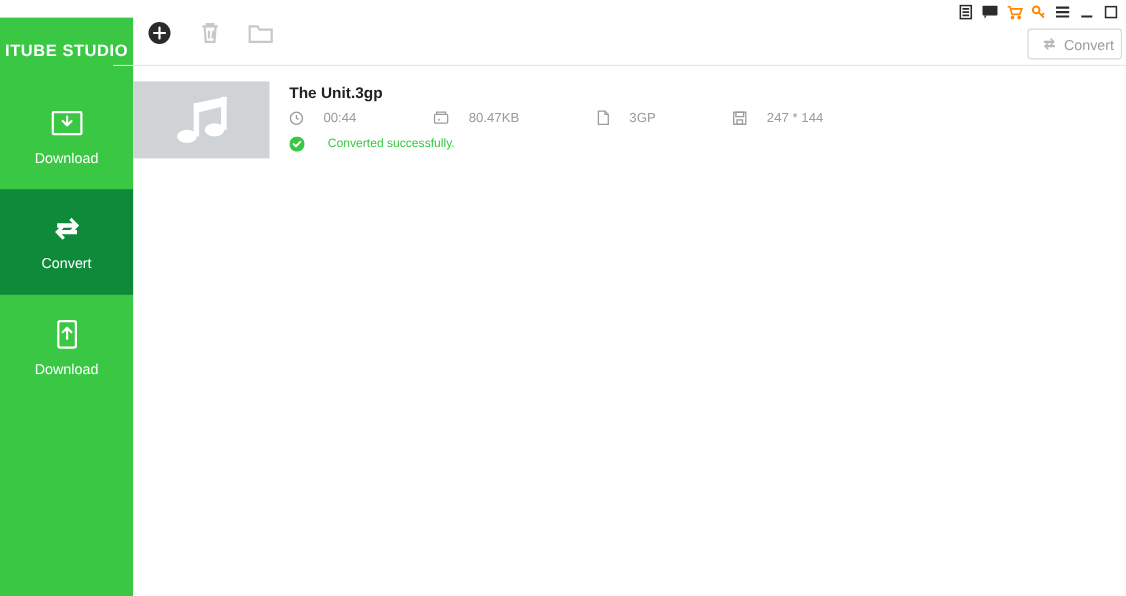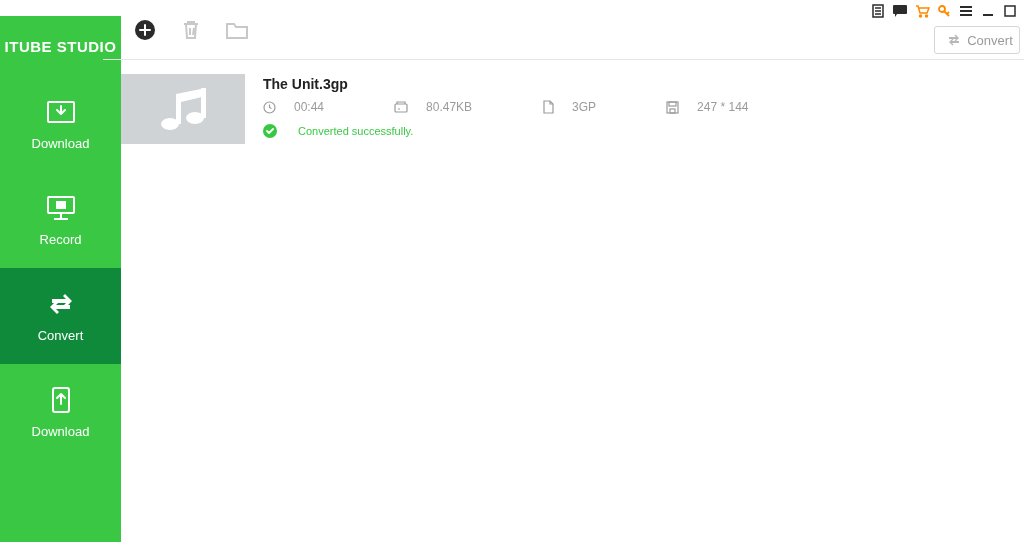--- a/index.html
+++ b/index.html
@@ -44,31 +44,20 @@
   <div class="side-item">
     <span class="ico">
       <svg width="32" height="26" viewBox="0 0 32 26" fill="none" stroke="#fff" stroke-width="2">
           <rect x="3" y="3" width="26" height="20" rx="1"></rect>
           <path d="M16 7v8m0 0l-4-4m4 4l4-4" stroke-linecap="round" stroke-linejoin="round"></path>
         </svg>
     </span>
     <span>Download</span>
   </div>
 
-  <div class="side-item">
-    <span class="ico">
-      <svg width="34" height="26" viewBox="0 0 34 26" fill="none" stroke="#fff" stroke-width="2">
-          <rect x="4" y="2" width="26" height="16" rx="1"></rect>
-          <line x1="10" y1="24" x2="24" y2="24"></line>
-          <line x1="17" y1="18" x2="17" y2="24"></line>
-          <rect x="13" y="7" width="8" height="6" fill="#fff"></rect>
-        </svg>
-    </span>
-    <span>Record</span>
-  </div>
 
   <div class="side-item active">
     <span class="ico">
       <svg width="30" height="26" viewBox="0 0 30 26" fill="#fff">
           <path d="M6 8h14l-3-3 2-2 7 7-7 7-2-2 3-3H6zM24 18H10l3 3-2 2-7-7 7-7 2 2-3 3h14z"></path>
         </svg>
     </span>
     <span>Convert</span>
   </div>
 

